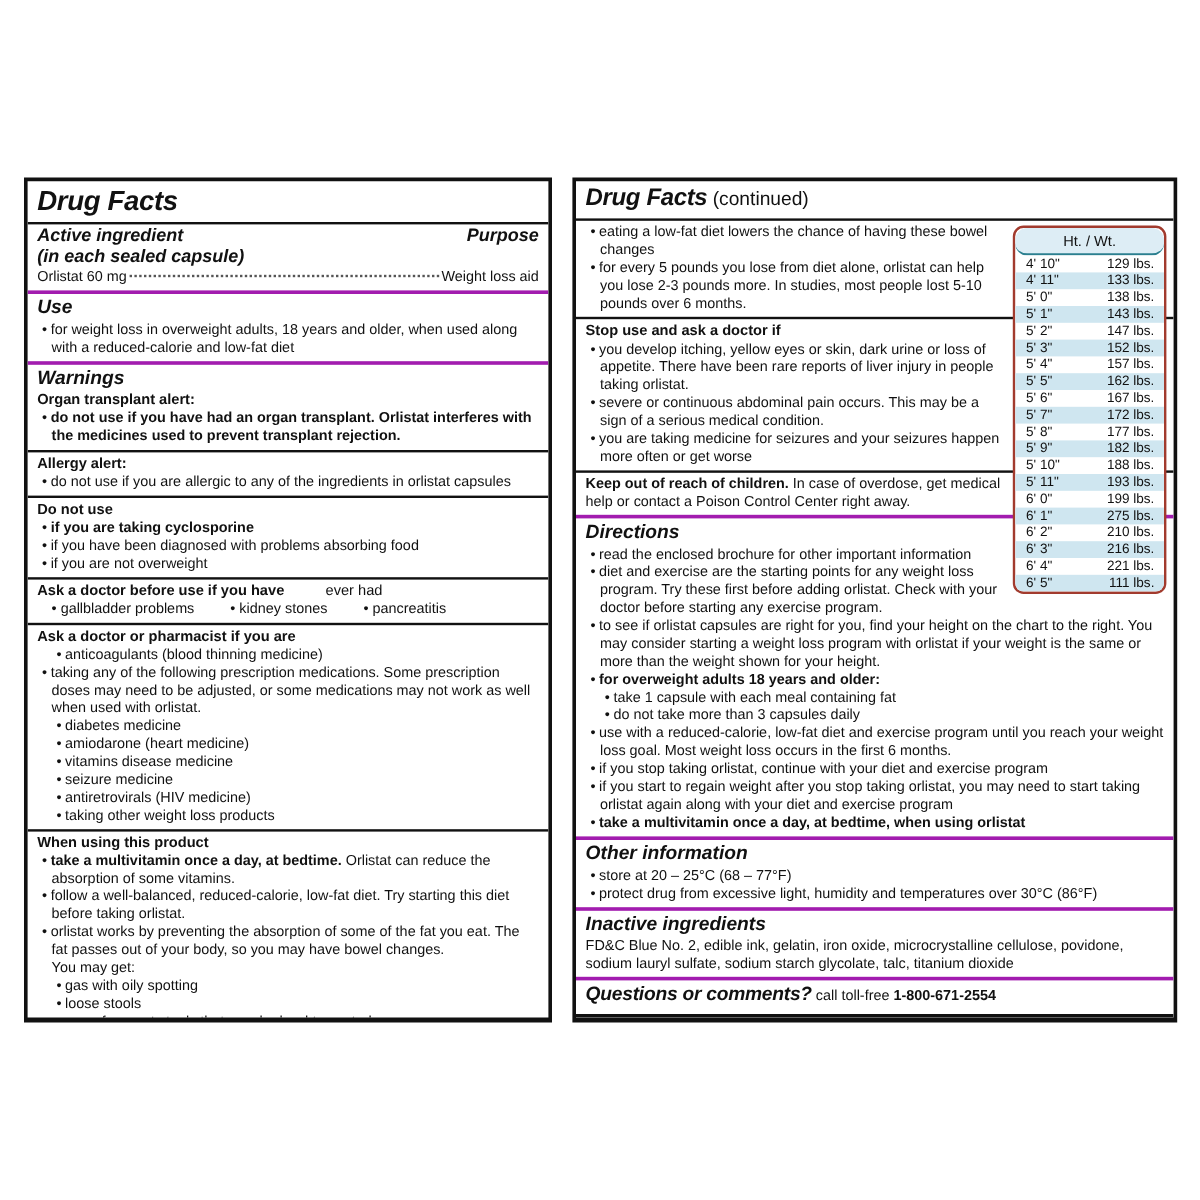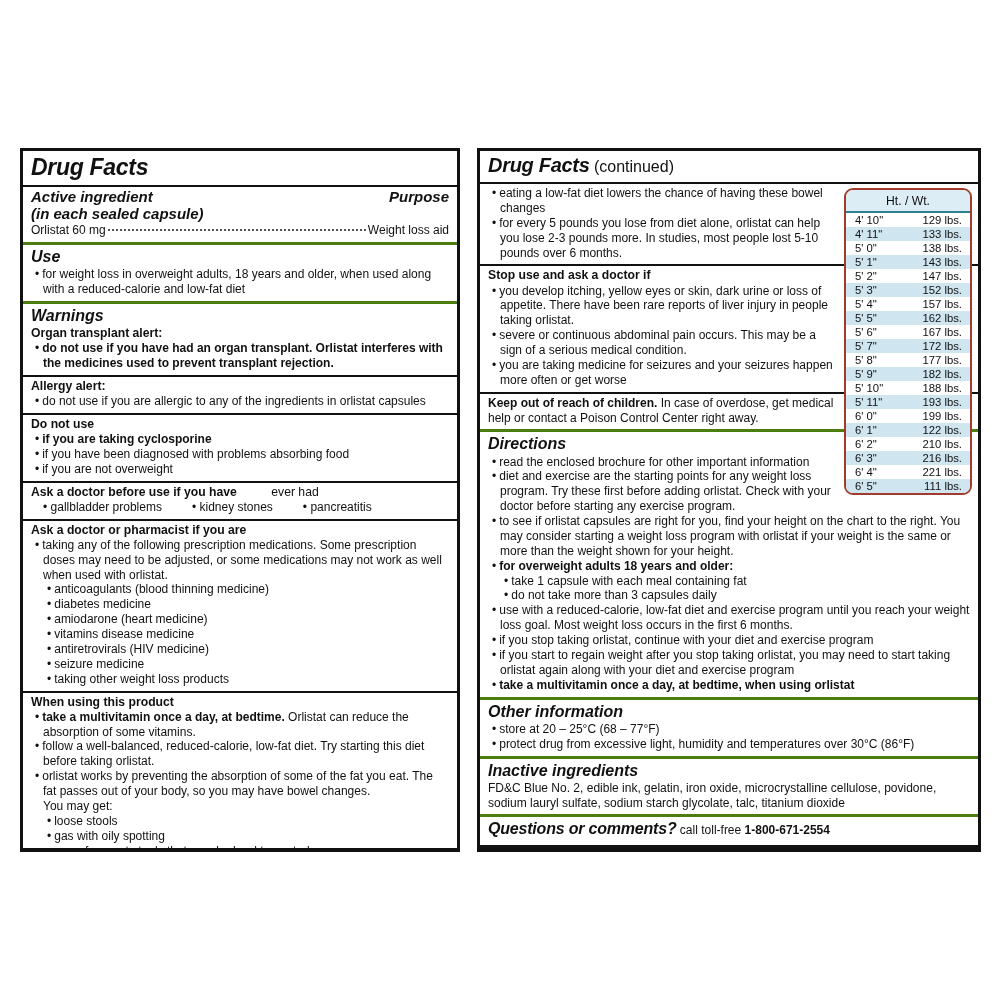--- a/index.html
+++ b/index.html
@@ -13,21 +13,21 @@
     position:absolute; top:148px; height:704px; box-sizing:border-box;
     background:#fff; border:3px solid #111; border-bottom-width:4px;
     overflow:hidden;
   }
   .panel.left  { left:20px;  width:440px; }
   .panel.right { left:477px; width:504px; }
 
   .sec { padding:2px 8px 4px; }
   .sec.titlebar { border-bottom:2px solid #111; padding:3px 8px 5px; }
   .sec.div-thin  { border-top:2px solid #111; }
-  .sec.div-thick { border-top:3px solid #4d7c0f; }
+  .sec.div-thick { border-top:3px solid #a21caf; }
   .sec.qsec { border-bottom:3px solid #111; padding-bottom:6px; }
 
   .h1 { font-style:italic; font-weight:bold; font-size:23px; line-height:1.15; letter-spacing:-0.3px; }
   .h1row { line-height:1.15; }
   .s-hi { font-style:italic; font-weight:bold; font-size:20px; letter-spacing:-0.3px; }
   .h2 { font-style:italic; font-weight:bold; font-size:16px; line-height:1.2; margin-bottom:1px; }
   .sub { font-weight:bold; font-size:12.2px; line-height:1.24; }
   .sub .s-n { font-weight:normal;margin-left:31px; }
   .p, .bullet, .brow, .leader { font-size:12.0px; line-height:1.24; }
   .s-b { font-weight:bold; }
@@ -40,21 +40,21 @@
   .brow span { margin-right:30px; white-space:nowrap; }
 
   .cols { display:flex; justify-content:space-between; align-items:flex-start;
           font-style:italic; font-weight:bold; font-size:15px; line-height:1.12; }
   .leader { display:flex; align-items:baseline; }
   .leader .fill { flex:1; border-bottom:2px dotted #555; margin:0 2px; transform:translateY(-3px); }
 
   .htwt { float:right; width:128px; box-sizing:border-box; margin:2px -2px 6px 8px;
           border:2px solid var(--tbl-border,#a23b2e); border-radius:9px; overflow:hidden; background:#fff; }
   .htwt-head { text-align:center; font-size:12.2px; padding:4px 0 3px;
-               background:var(--tbl-head,#ddedf5); border-bottom:2px solid var(--tbl-rule,#2b7f8f); }
+               background:var(--tbl-head,#ddedf5); border-bottom:2px solid var(--tbl-rule,#2b7f8f);border-radius:10px; }
   .htwt-row { display:flex; justify-content:space-between; font-size:11.3px; line-height:14px; padding:0 8px 0 9px; }
   .htwt-row.alt { background:var(--tbl-alt,#cfe6f0); }
   .htwt-row .wt { text-align:right; }
 </style>
 </head>
 <body>
 
 <div>
   <div class="panel left" id="left-panel">
       <div class="sec titlebar">
@@ -92,37 +92,37 @@
         <div class="bullet b1"><span class="dot">•</span><span class="s-b">if you are taking cyclosporine</span></div>
         <div class="bullet b1"><span class="dot">•</span><span>if you have been diagnosed with problems absorbing food</span></div>
         <div class="bullet b1"><span class="dot">•</span><span>if you are not overweight</span></div>
       </div>
       <div class="sec div-thin">
         <div class="sub"><span class="s-b">Ask a doctor before use if you have</span><span class="s-n"> ever had</span></div>
         <div class="brow"><span>• gallbladder problems</span><span>• kidney stones</span><span>• pancreatitis</span></div>
       </div>
       <div class="sec div-thin">
         <div class="sub"><span>Ask a doctor or pharmacist if you are</span></div>
+        <div class="bullet b2"><span class="dot">•</span><span>anticoagulants (blood thinning medicine)</span></div>
         <div class="bullet b1"><span class="dot">•</span><span>taking any of the following prescription medications. Some prescription doses may need to be adjusted, or some medications may not work as well when used with orlistat.</span></div>
-        <div class="bullet b2"><span class="dot">•</span><span>anticoagulants (blood thinning medicine)</span></div>
         <div class="bullet b2"><span class="dot">•</span><span>diabetes medicine</span></div>
         <div class="bullet b2"><span class="dot">•</span><span>amiodarone (heart medicine)</span></div>
         <div class="bullet b2"><span class="dot">•</span><span>vitamins disease medicine</span></div>
+        <div class="bullet b2"><span class="dot">•</span><span>seizure medicine</span></div>
         <div class="bullet b2"><span class="dot">•</span><span>antiretrovirals (HIV medicine)</span></div>
-        <div class="bullet b2"><span class="dot">•</span><span>seizure medicine</span></div>
         <div class="bullet b2"><span class="dot">•</span><span>taking other weight loss products</span></div>
       </div>
       <div class="sec div-thin">
         <div class="sub"><span>When using this product</span></div>
         <div class="bullet b1"><span class="dot">•</span><span class="s-b">take a multivitamin once a day, at bedtime.</span><span> Orlistat can reduce the absorption of some vitamins.</span></div>
         <div class="bullet b1"><span class="dot">•</span><span>follow a well-balanced, reduced-calorie, low-fat diet. Try starting this diet before taking orlistat.</span></div>
         <div class="bullet b1"><span class="dot">•</span><span>orlistat works by preventing the absorption of some of the fat you eat. The fat passes out of your body, so you may have bowel changes.</span></div>
         <div class="p ind1"><span>You may get:</span></div>
+        <div class="bullet b2"><span class="dot">•</span><span>gas with oily spotting</span></div>
         <div class="bullet b2"><span class="dot">•</span><span>loose stools</span></div>
-        <div class="bullet b2"><span class="dot">•</span><span>gas with oily spotting</span></div>
         <div class="bullet b2"><span class="dot">•</span><span>more frequent stools that may be hard to control</span></div>
       </div>
     </div>
   <div class="panel right" id="right-panel">
       <div class="sec titlebar">
         <div class="h1row"><span class="s-hi">Drug Facts</span><span> (continued)</span></div>
       </div>
       <div class="sec">
         <div class="htwt">
           <div class="htwt-head">Ht. / Wt.</div>
@@ -181,21 +181,21 @@
           <div class="htwt-row alt">
             <span class="ht">5' 11"</span>
             <span class="wt">193 lbs.</span>
           </div>
           <div class="htwt-row">
             <span class="ht">6' 0"</span>
             <span class="wt">199 lbs.</span>
           </div>
           <div class="htwt-row alt">
             <span class="ht">6' 1"</span>
-            <span class="wt">122 lbs.</span>
+            <span class="wt">275 lbs.</span>
           </div>
           <div class="htwt-row">
             <span class="ht">6' 2"</span>
             <span class="wt">210 lbs.</span>
           </div>
           <div class="htwt-row alt">
             <span class="ht">6' 3"</span>
             <span class="wt">216 lbs.</span>
           </div>
           <div class="htwt-row">

